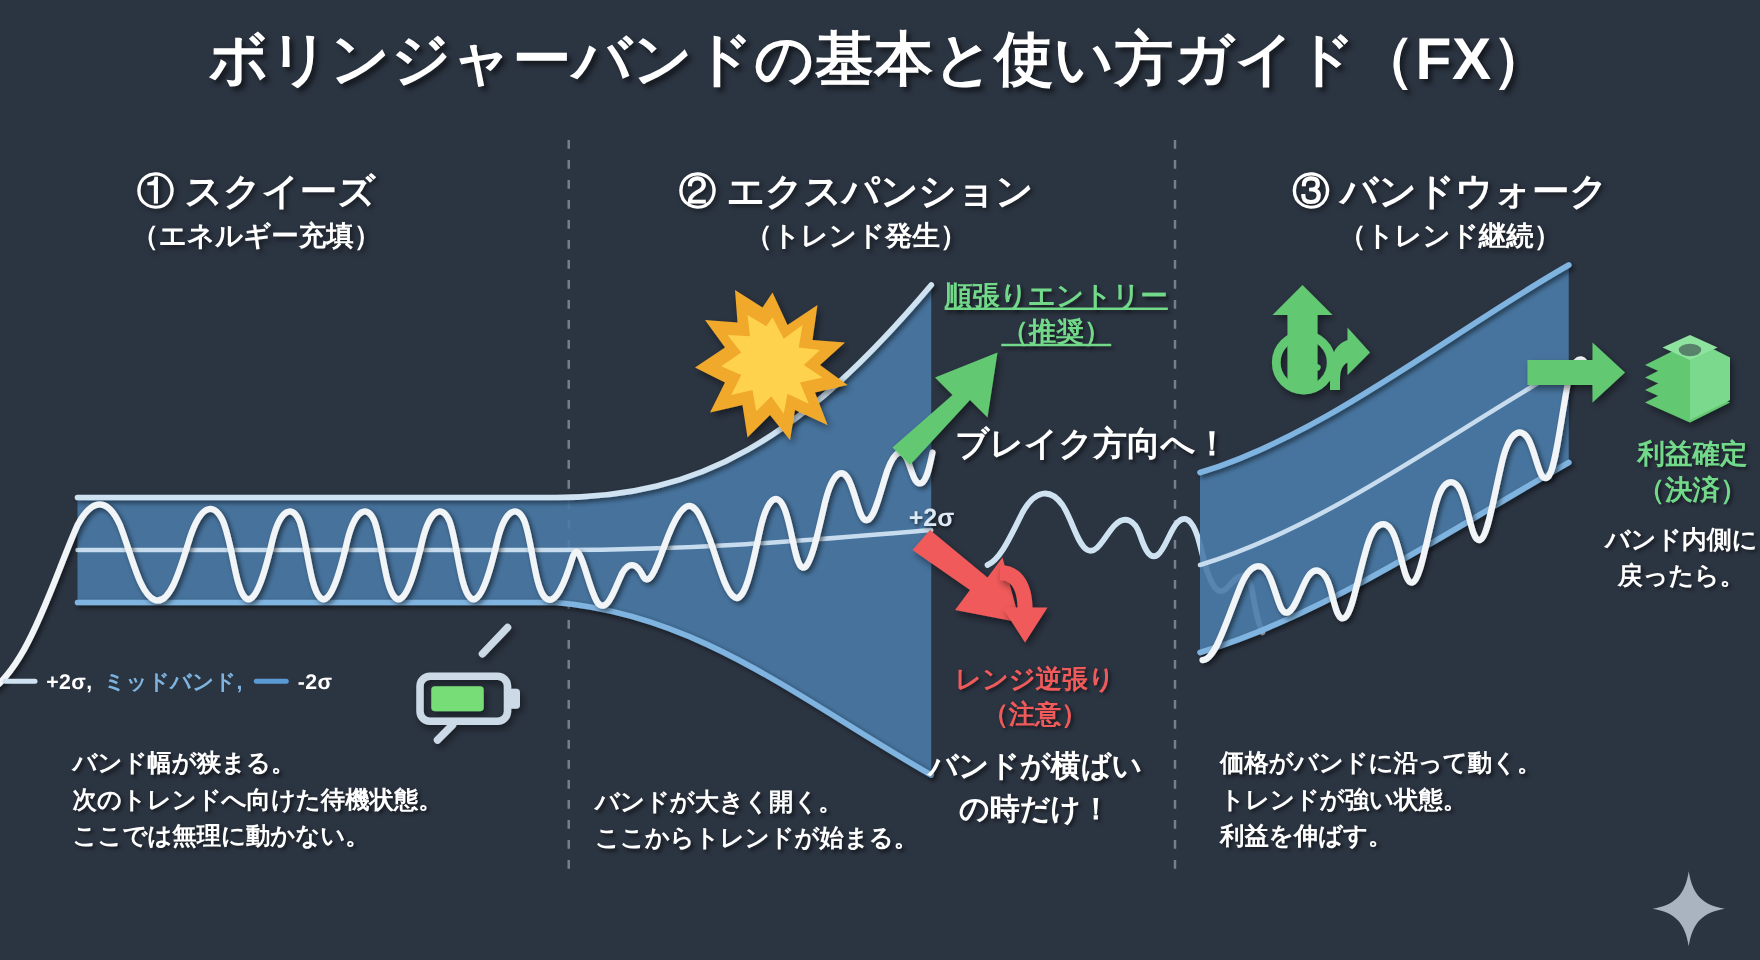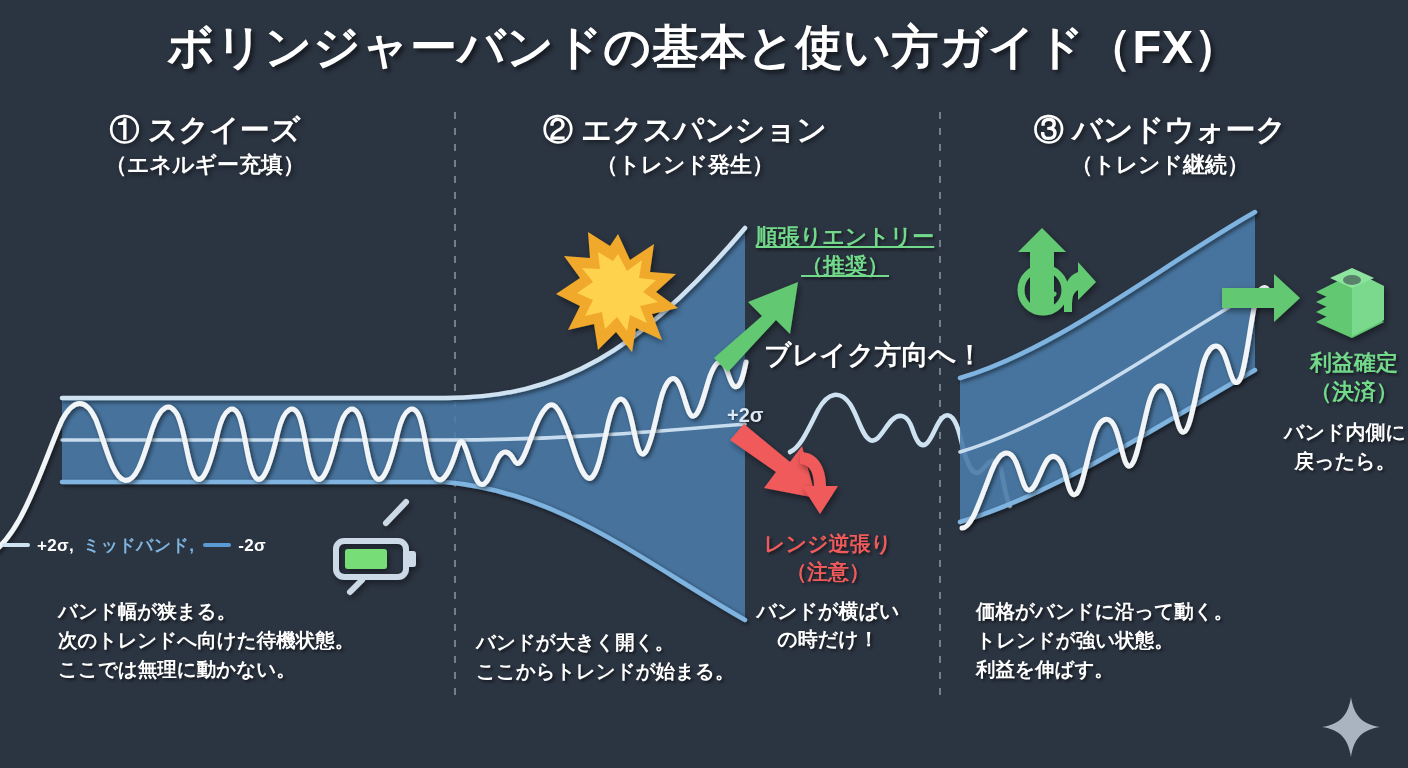--- a/index.html
+++ b/index.html
@@ -14,21 +14,21 @@
 
   .title {
     position:absolute; top:16px; left:0; width:1408px;
     text-align:center;
     font-size:47px; font-weight:bold; color:#ffffff;
     letter-spacing:0.5px;
     text-shadow:3px 3px 4px rgba(0,0,0,0.55);
   }
 
   .sec-head { position:absolute; text-align:center; color:#ffffff; text-shadow:2px 2px 4px rgba(0,0,0,0.5); }
-  .sec-head .t1 { font-size:30px; font-weight:bold; line-height:1.18; white-space:nowrap; }
+  .sec-head .t1 { font-size:30px; font-weight:bold; line-height:1.18; white-space:nowrap;margin-top:24px; }
   .sec-head .t2 { font-size:22px; font-weight:bold; line-height:1.3; margin-top:4px; white-space:nowrap; }
 
   .caption {
     position:absolute; color:#ffffff; font-size:19.5px; font-weight:bold;
     line-height:1.48; text-shadow:2px 2px 3px rgba(0,0,0,0.55);
     white-space:pre-line;
   }
 
   .anno { position:absolute; font-weight:bold; text-shadow:2px 2px 3px rgba(0,0,0,0.5); }
   .anno.green { color:#72d98a; }
@@ -242,21 +242,21 @@
 
   <div class="anno white" style="left:764px; top:337px; font-size:27px;">ブレイク方向へ！</div>
 
   <div class="sigma-label" style="left:727px; top:404px;">+2σ</div>
 
   <div class="anno red" style="left:728px; top:530px; width:200px; text-align:center; font-size:21px; line-height:1.35;">
     <span class="l1">レンジ逆張り</span>
     <span class="l2">（注意）</span>
   </div>
 
-  <div class="anno white" style="left:728px; top:597px; width:200px; text-align:center; font-size:20px; line-height:1.42;">
+  <div class="anno white" style="left:728px; top:597px; width:200px; text-align:center; font-size:24px; line-height:1.42;">
     <span class="l1">バンドが横ばい</span>
     <span class="l2">の時だけ！</span>
   </div>
 
   <div class="anno green" style="left:1268px; top:348px; width:172px; text-align:center; font-size:22px; line-height:1.32;">
     <span class="l1">利益確定</span>
     <span class="l2">（決済）</span>
   </div>
 
   <div class="anno white" style="left:1250px; top:418px; width:190px; text-align:center; font-size:20px; line-height:1.44;">

